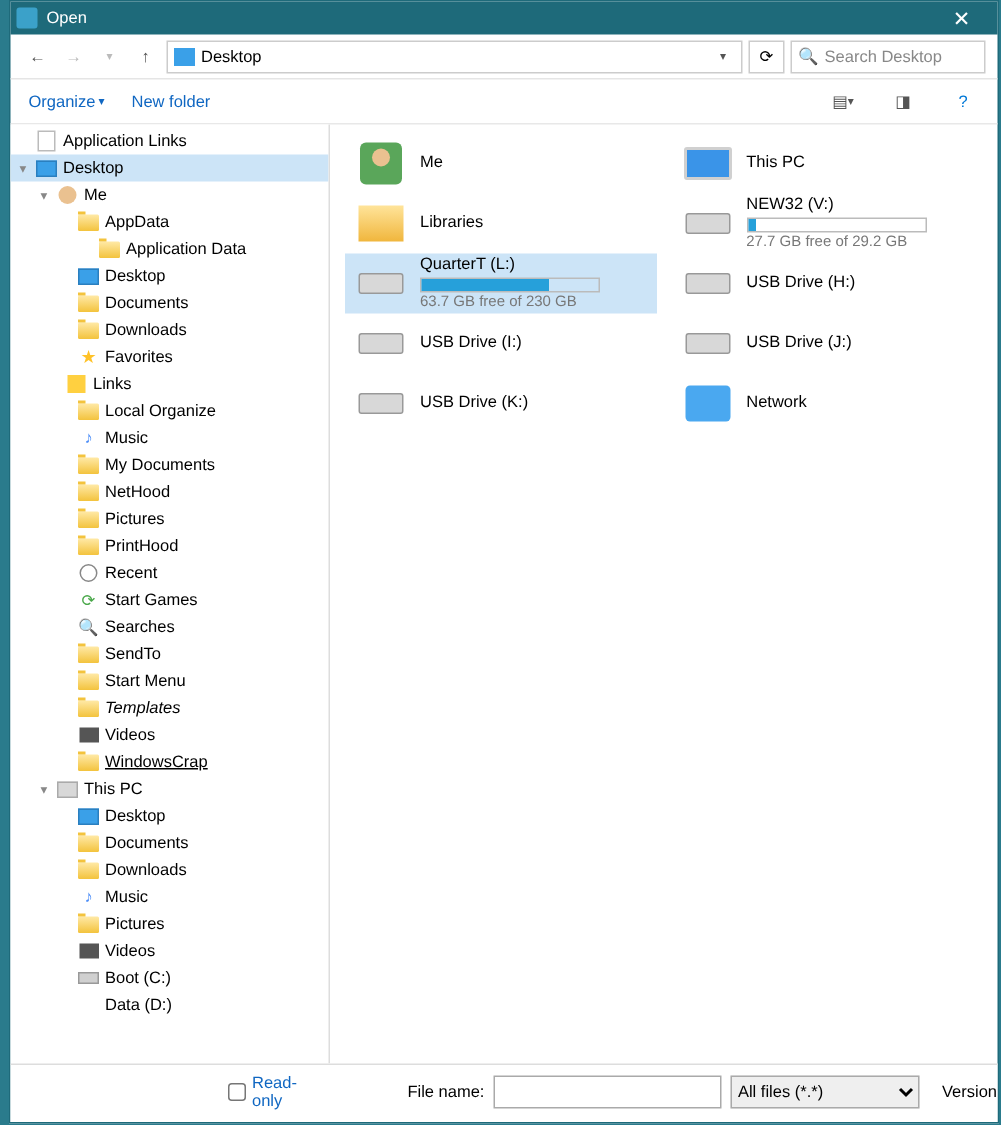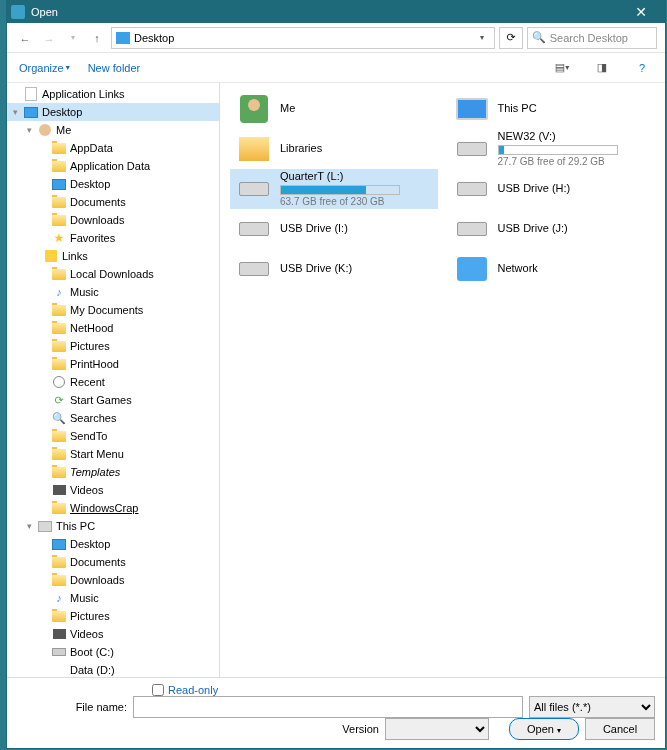--- a/index.html
+++ b/index.html
@@ -51,21 +51,21 @@
 .item .info { flex: 1; display: flex; flex-direction: column; font-size: 11px; line-height: 1.2; }
 .item .sub { color: #777; font-size: 10px; }
 .bar { width: 120px; height: 10px; border: 1px solid #bbb; margin: 1px 0; position: relative; }
 .bar .fill { height: 100%; background: #26a0da; }
 .drive-ic { width: 30px; height: 14px; background: #d8d8d8; border: 1px solid #999; border-radius: 2px; }
 .libs-ic { width: 30px; height: 24px; background: linear-gradient(#ffe49a,#f0b63d); }
 .user-ic { width: 28px; height: 28px; border-radius: 4px; background: #5aa65a; position: relative; }
 .user-ic::after { content:''; position:absolute; left:8px; top:4px; width:12px; height:12px; border-radius:50%; background:#eac190; }
 .pc-ic { width: 32px; height: 22px; background: #3a94e8; border: 2px solid #d0d0d0; border-radius:2px; }
 .net-ic { width: 30px; height: 24px; background: #4aa8f0; border-radius:3px; position:relative; }
-.footer { border-top: 1px solid #ddd; padding: 6px 10px 8px; display: flex; flex-direction: column; gap: 0; background:#fff; }
+.footer { border-top: 1px solid #ddd; padding: 6px 10px 8px; display: flex; flex-direction: row; gap: 15px; background:#fff; }
 .ro-row { display:flex; align-items:center; padding-left: 135px; gap:4px; }
 .ro-row input { width:12px;height:12px; }
 .ro-row label { color:#1067c2; font-size:11px; }
 .fn-row { display:flex; align-items:center; gap:6px; }
 .fn-row .lbl { width: 110px; text-align: right; font-size:11px; }
 .fn-row input[type=text] { flex:1; height:22px; border:1px solid #aaa; padding:0 4px; font-size:11px; }
 .fn-row select { width: 126px; height:22px; border:1px solid #aaa; font-size:11px; }
 .btn-row { display:flex; align-items:center; gap:6px; justify-content:flex-end; }
 .btn-row .vlbl { font-size:11px; }
 .btn-row select { width: 104px; height:22px; border:1px solid #aaa; font-size:11px; }
@@ -136,21 +136,21 @@
           </span>
           <span>Me</span>
         </div>
         <div class="tnode" style="padding-left: 34px;">
           <span class="exp"></span>
           <span class="ic">
             <div class="ic-folder"></div>
           </span>
           <span>AppData</span>
         </div>
-        <div class="tnode" style="padding-left: 34px;">
+        <div class="tnode" style="padding-left: 48px;">
           <span class="exp"></span>
           <span class="ic">
             <div class="ic-folder"></div>
           </span>
           <span>Application Data</span>
         </div>
         <div class="tnode" style="padding-left: 34px;">
           <span class="exp"></span>
           <span class="ic">
             <div class="ic-desktop"></div>
@@ -183,21 +183,21 @@
           <span class="ic">
             <div class="ic-link"></div>
           </span>
           <span>Links</span>
         </div>
         <div class="tnode" style="padding-left: 34px;">
           <span class="exp"></span>
           <span class="ic">
             <div class="ic-folder"></div>
           </span>
-          <span>Local Downloads</span>
+          <span>Local Organize</span>
         </div>
         <div class="tnode" style="padding-left: 34px;">
           <span class="exp"></span>
           <span class="ic">
             <span class="ic-music">♪</span>
           </span>
           <span>Music</span>
         </div>
         <div class="tnode" style="padding-left: 34px;">
           <span class="exp"></span>

